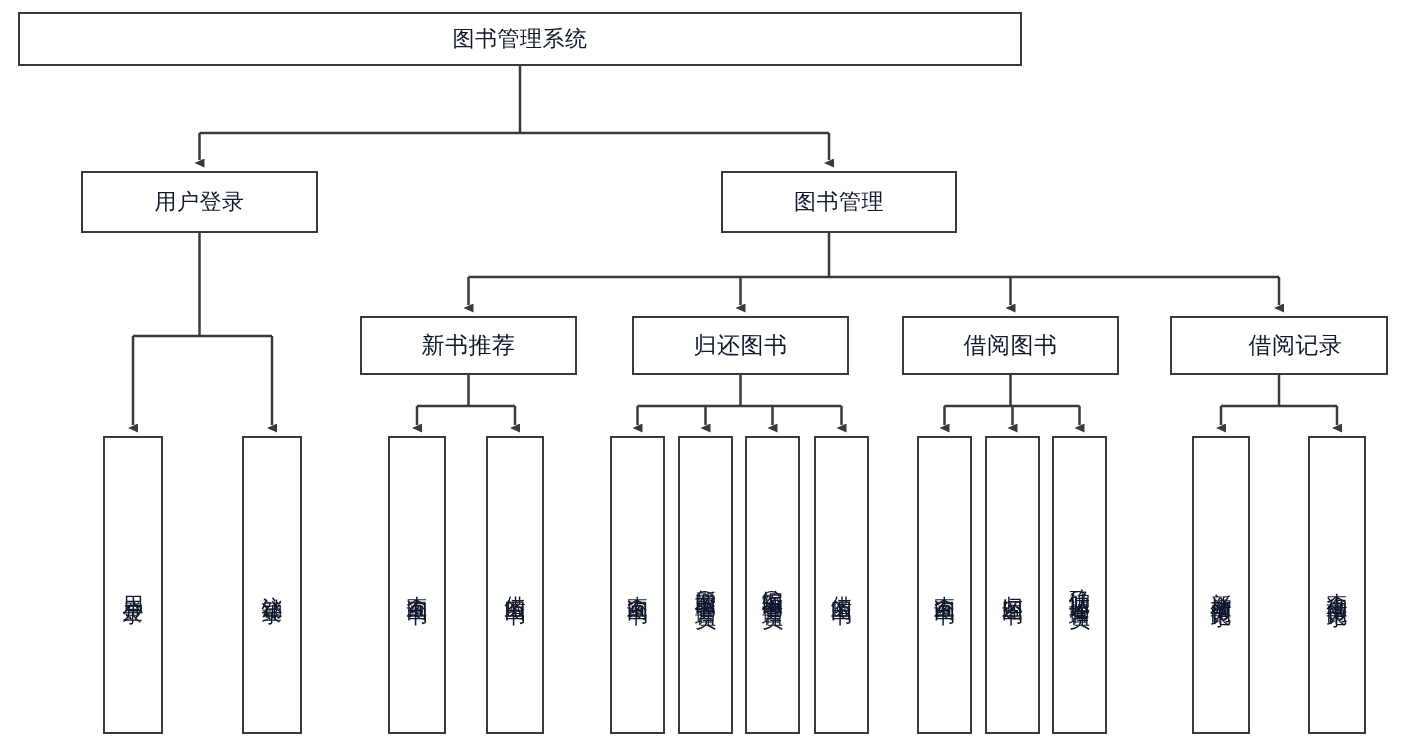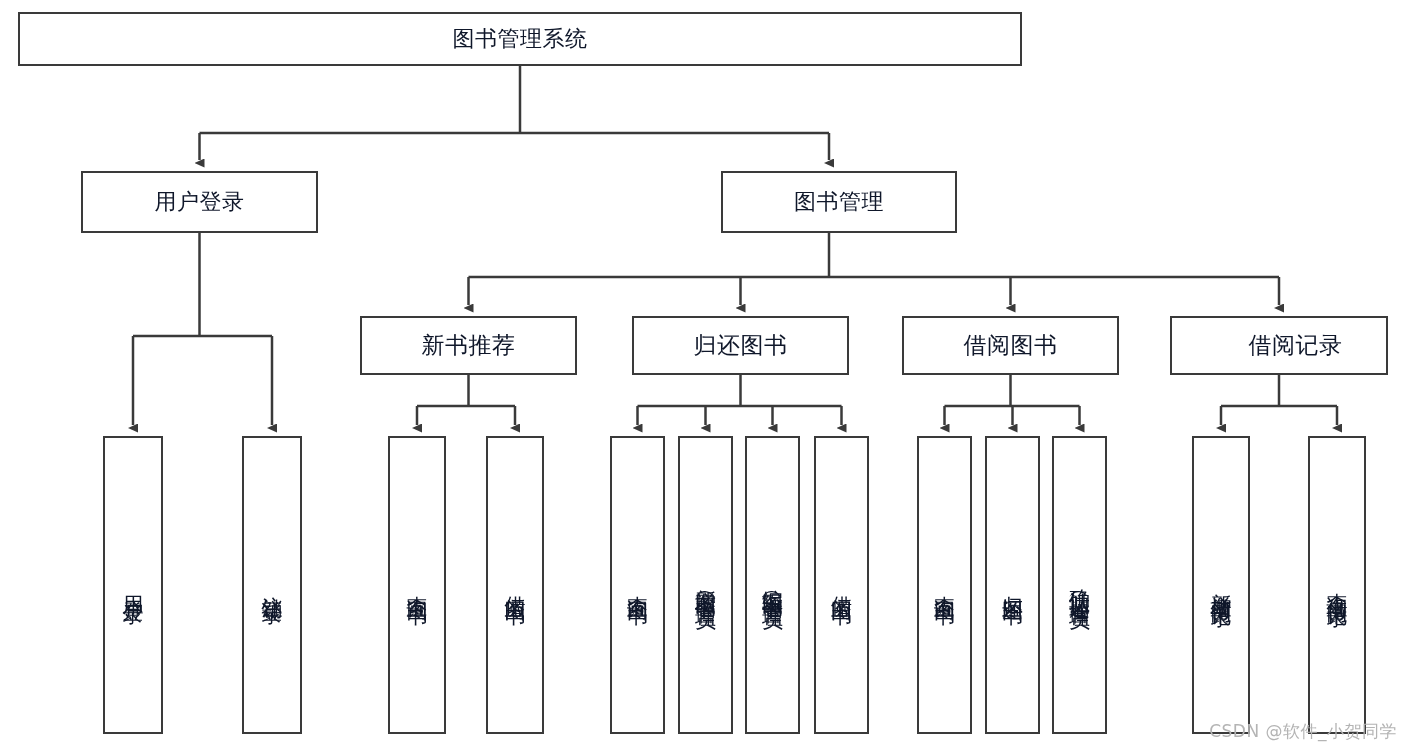--- a/index.html
+++ b/index.html
@@ -172,15 +172,14 @@
         <span class="node-label">确认归还（管理员）</span>
       </div>
       <div class="node leaf vertical" style="left: 1192px; top: 436px; width: 58px; height: 298px;">
         <span class="node-label">新增借阅记录</span>
       </div>
       <div class="node leaf vertical" style="left: 1308px; top: 436px; width: 58px; height: 298px;">
         <span class="node-label">查询借阅记录</span>
       </div>
     </div>
 
-  <div id="watermark">CSDN @软件_小贺同学</div>
 
 </div>
 
 </body></html>

